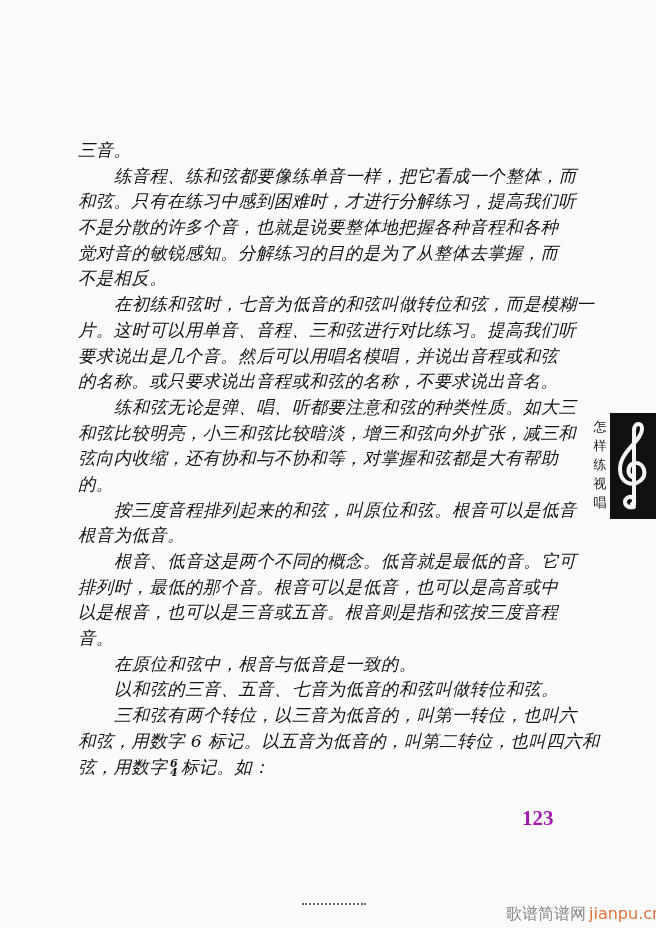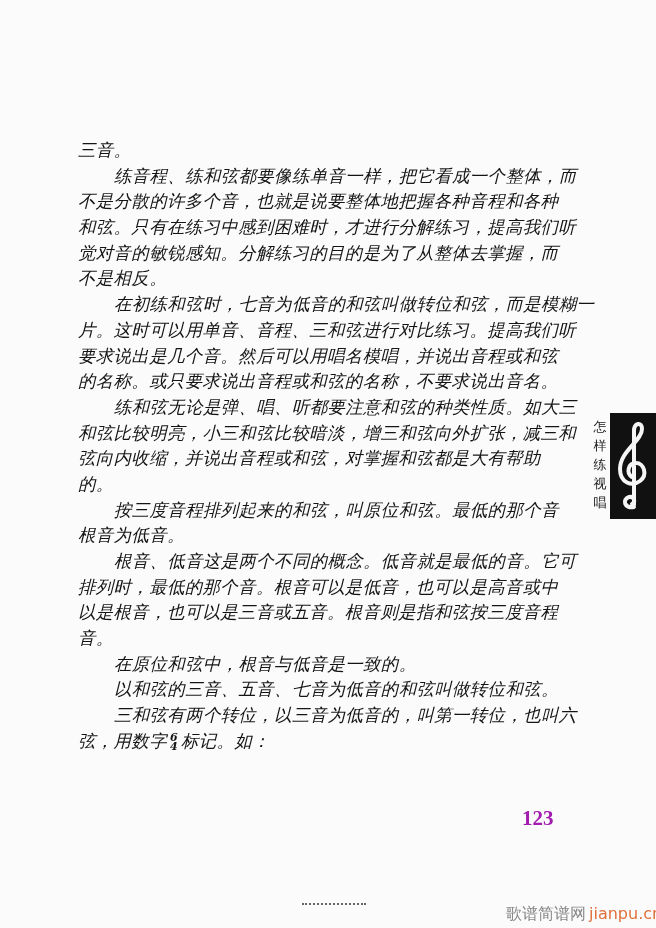--- a/index.html
+++ b/index.html
@@ -46,41 +46,42 @@
     font-family: "DejaVu Sans", sans-serif; color: #888; white-space: nowrap;
   }
   .watermark .site { color: #e0703a; margin-left: 3px; }
 </style>
 </head>
 <body>
 
 <div class="page-text" id="body-text">
     <div class="line">三音。</div>
     <div class="line indent">练音程、练和弦都要像练单音一样，把它看成一个整体，而</div>
+    <div class="line">和弦。只有在练习中感到困难时，才进行分解练习，提高我们听</div>
     <div class="line">不是分散的许多个音，也就是说要整体地把握各种音程和各种</div>
-    <div class="line">和弦。只有在练习中感到困难时，才进行分解练习，提高我们听</div>
     <div class="line">觉对音的敏锐感知。分解练习的目的是为了从整体去掌握，而</div>
     <div class="line">不是相反。</div>
     <div class="line indent">在初练和弦时，七音为低音的和弦叫做转位和弦，而是模糊一</div>
     <div class="line">片。这时可以用单音、音程、三和弦进行对比练习。提高我们听</div>
     <div class="line">要求说出是几个音。然后可以用唱名模唱，并说出音程或和弦</div>
     <div class="line">的名称。或只要求说出音程或和弦的名称，不要求说出音名。</div>
     <div class="line indent">练和弦无论是弹、唱、听都要注意和弦的种类性质。如大三</div>
     <div class="line">和弦比较明亮，小三和弦比较暗淡，增三和弦向外扩张，减三和</div>
-    <div class="line">弦向内收缩，并说出音程或和弦，对掌握和弦都是大有帮助</div>
+    <div class="line">弦向内收缩，还有协和与不协和等，对掌握和弦都是大有帮助</div>
     <div class="line">的。</div>
-    <div class="line indent">按三度音程排列起来的和弦，叫原位和弦。最低的那个音</div>
+    <div class="line indent">按三度音程排列起来的和弦，叫原位和弦。根音可以是低音</div>
     <div class="line">根音为低音。</div>
     <div class="line indent">根音、低音这是两个不同的概念。低音就是最低的音。它可</div>
     <div class="line">排列时，最低的那个音。根音可以是低音，也可以是高音或中</div>
     <div class="line">以是根音，也可以是三音或五音。根音则是指和弦按三度音程</div>
     <div class="line">音。</div>
     <div class="line indent">在原位和弦中，根音与低音是一致的。</div>
     <div class="line indent">以和弦的三音、五音、七音为低音的和弦叫做转位和弦。</div>
     <div class="line indent">三和弦有两个转位，以三音为低音的，叫第一转位，也叫六</div>
+    <div class="line">和弦，用数字 6 标记。以五音为低音的，叫第二转位，也叫四六和</div>
     <div class="line"><span>弦，用数字</span><span class="frac"><span>6</span><span>4</span></span><span>标记。如：</span></div>
   </div>
 
 <div class="side-tab">
   <div class="label">
     <div>怎</div>
     <div>样</div>
     <div>练</div>
     <div>视</div>
     <div>唱</div>

